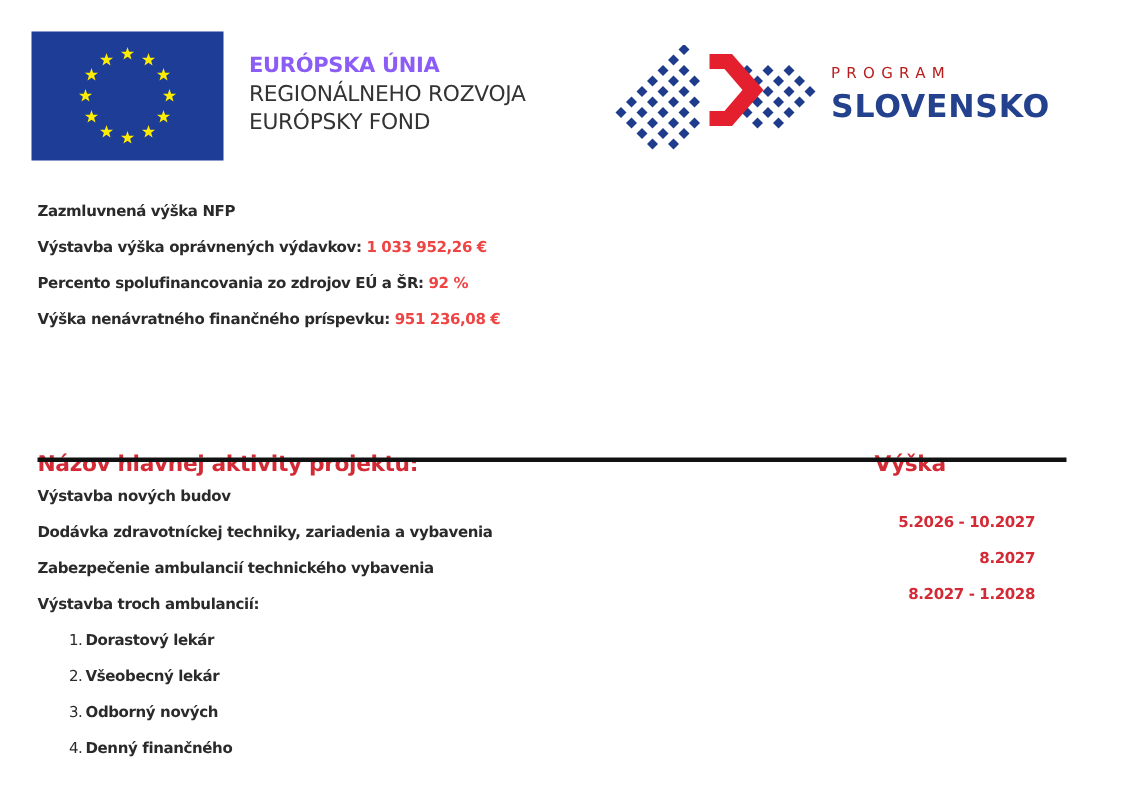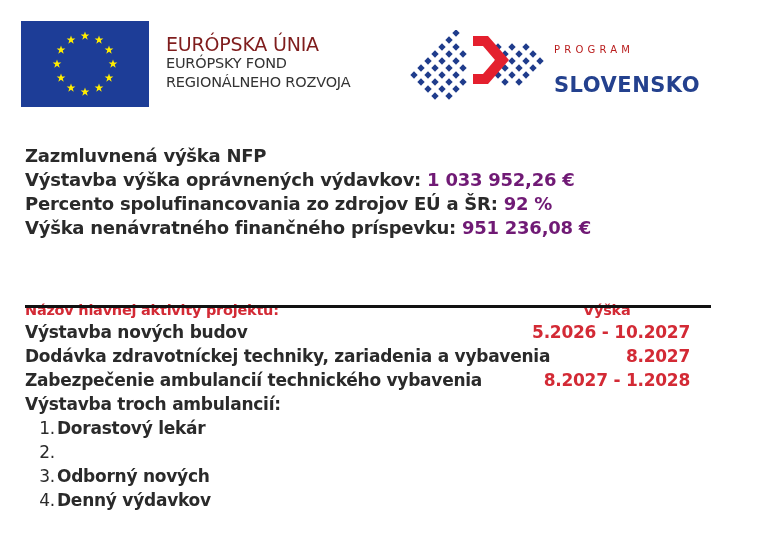--- a/index.html
+++ b/index.html
@@ -3,38 +3,38 @@
 <meta charset="utf-8">
 <style>
   * { box-sizing: border-box; margin: 0; padding: 0; }
   html, body { width: 765px; height: 540px; background: #ffffff; overflow: hidden; }
   body { font-family: "DejaVu Sans", "Liberation Sans", sans-serif; color: #2a2a2a; position: relative; }
 
   .logos { position: absolute; top: 0; left: 0; width: 765px; height: 120px; }
   .eu-flag { position: absolute; left: 21px; top: 21px; width: 128px; height: 86px; background: #1d3d97; }
   .eu-flag svg { display: block; }
   .eu-text { position: absolute; left: 166px; top: 35px; line-height: 19px; }
-  .eu-title { font-size: 19px; font-weight: normal; color: #7f1d1d; letter-spacing: -0.2px; }
+  .eu-title { font-size: 14px; font-weight: bold; color: #8b5cf6; letter-spacing: -0.2px; }
   .eu-sub { font-size: 14.5px; color: #333; letter-spacing: -0.2px; }
 
   .ps-mark { position: absolute; left: 407px; top: 30px; width: 140px; height: 70px; }
   .ps-text { position: absolute; left: 554px; top: 44px; }
   .ps-program { font-size: 10px; letter-spacing: 4.2px; color: #b91c1c; font-family: "DejaVu Sans", sans-serif; }
-  .ps-slovensko { font-size: 21px; font-weight: bold; color: #24418e; letter-spacing: 0.5px; margin-top: 18px; font-family: "DejaVu Sans", sans-serif; }
+  .ps-slovensko { font-size: 21px; font-weight: bold; color: #24418e; letter-spacing: 0.5px; margin-top: 4px; font-family: "DejaVu Sans", sans-serif; }
 
-  .finance { position: absolute; left: 25px; top: 144px; font-size: 18px; font-weight: bold; line-height: 24px; letter-spacing: -0.25px; font-family: "DejaVu Sans", sans-serif; }
-  .finance .red { color: #701a75; }
+  .finance { position: absolute; left: 25px; top: 130px; font-size: 10px; font-weight: bold; line-height: 24px; letter-spacing: -0.25px; font-family: "DejaVu Sans", sans-serif; }
+  .finance .red { color: #ef4444; }
 
   .act-header { position: absolute; left: 25px; top: 274px; width: 686px; height: 22px; font-size: 14.5px; font-weight: bold; color: #d32a35; letter-spacing: -0.25px; margin-top: 28px; }
   .act-header .term { position: absolute; left: 558px; top: 0; }
   .act-rule { position: absolute; left: 25px; top: 305px; width: 686px; height: 3px; background: #111; }
 
-  .activities { position: absolute; left: 25px; top: 320px; width: 665px; font-size: 17px; font-weight: bold; line-height: 24px; letter-spacing: -0.25px; }
+  .activities { position: absolute; left: 25px; top: 320px; width: 665px; font-size: 10px; font-weight: bold; line-height: 24px; letter-spacing: -0.25px; }
   .act-row { position: relative; height: 24px; }
-  .act-row .date { position: absolute; right: 0; top: 0; color: #d32a35; }
+  .act-row .date { position: absolute; right: 0; top: 17px; color: #d32a35; }
   .sub-item { padding-left: 13px; display: flex; }
   .sub-item .num { font-weight: normal; width: 17px; text-align: right; margin-right: 2px; }
 </style>
 </head>
 <body>
 
 <div class="logos">
   <div class="eu-flag">
     <svg width="128" height="86" viewBox="0 0 128 86">
       <defs>
@@ -49,22 +49,22 @@
       <use href="#st" x="64" y="71"></use>
       <use href="#st" x="50" y="67"></use>
       <use href="#st" x="40" y="57"></use>
       <use href="#st" x="36" y="43"></use>
       <use href="#st" x="40" y="29"></use>
       <use href="#st" x="50" y="19"></use>
     </svg>
   </div>
   <div class="eu-text">
     <div class="eu-title">EURÓPSKA ÚNIA</div>
+    <div class="eu-sub">REGIONÁLNEHO ROZVOJA</div>
     <div class="eu-sub">EURÓPSKY FOND</div>
-    <div class="eu-sub">REGIONÁLNEHO ROZVOJA</div>
   </div>
 
   <div class="ps-mark">
     <svg width="140" height="70" viewBox="0 0 140 70">
       <g fill="#1f3c8c">
         <rect x="-2.6" y="-2.6" width="5.2" height="5.2" transform="translate(49,3) rotate(45)"></rect>
         <rect x="-2.6" y="-2.6" width="5.2" height="5.2" transform="translate(42,10) rotate(45)"></rect>
         <rect x="-2.6" y="-2.6" width="5.2" height="5.2" transform="translate(35,17) rotate(45)"></rect>
         <rect x="-2.6" y="-2.6" width="5.2" height="5.2" transform="translate(49,17) rotate(45)"></rect>
         <rect x="-2.6" y="-2.6" width="5.2" height="5.2" transform="translate(28,24) rotate(45)"></rect>
@@ -152,22 +152,23 @@
   </div>
   <div class="act-row">
     <span>Výstavba troch ambulancií:</span>
   </div>
   <div class="sub-item">
     <span class="num">1.</span>
     <span>Dorastový lekár</span>
   </div>
   <div class="sub-item">
     <span class="num">2.</span>
+    <span>Všeobecný lekár</span>
   </div>
   <div class="sub-item">
     <span class="num">3.</span>
     <span>Odborný nových</span>
   </div>
   <div class="sub-item">
     <span class="num">4.</span>
-    <span>Denný výdavkov</span>
+    <span>Denný finančného</span>
   </div>
 </div>
 
 </body></html>

